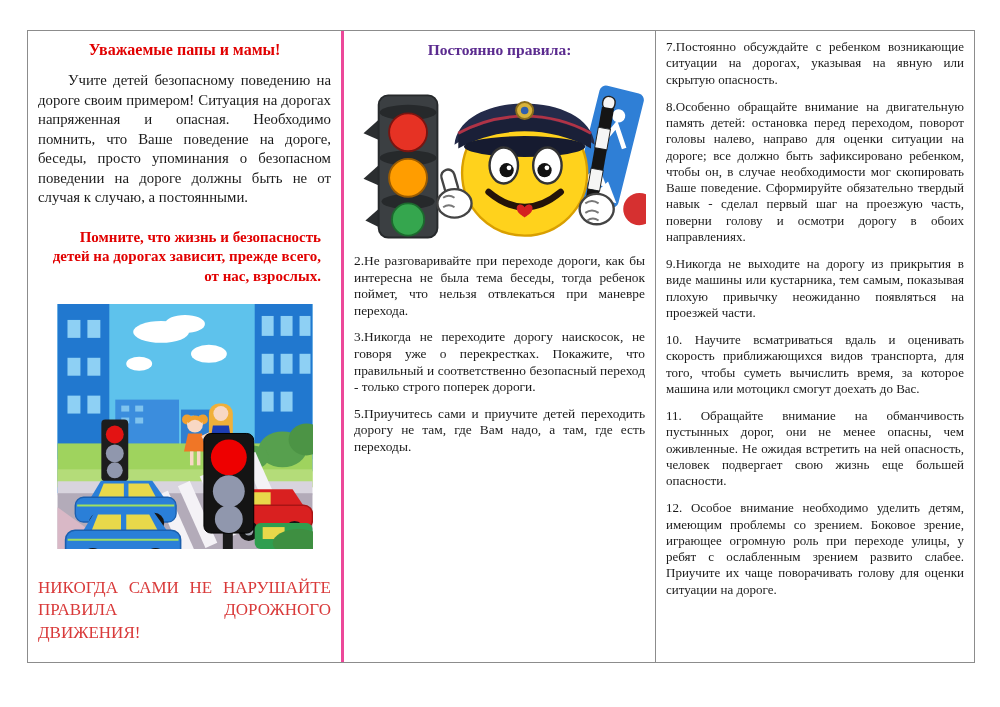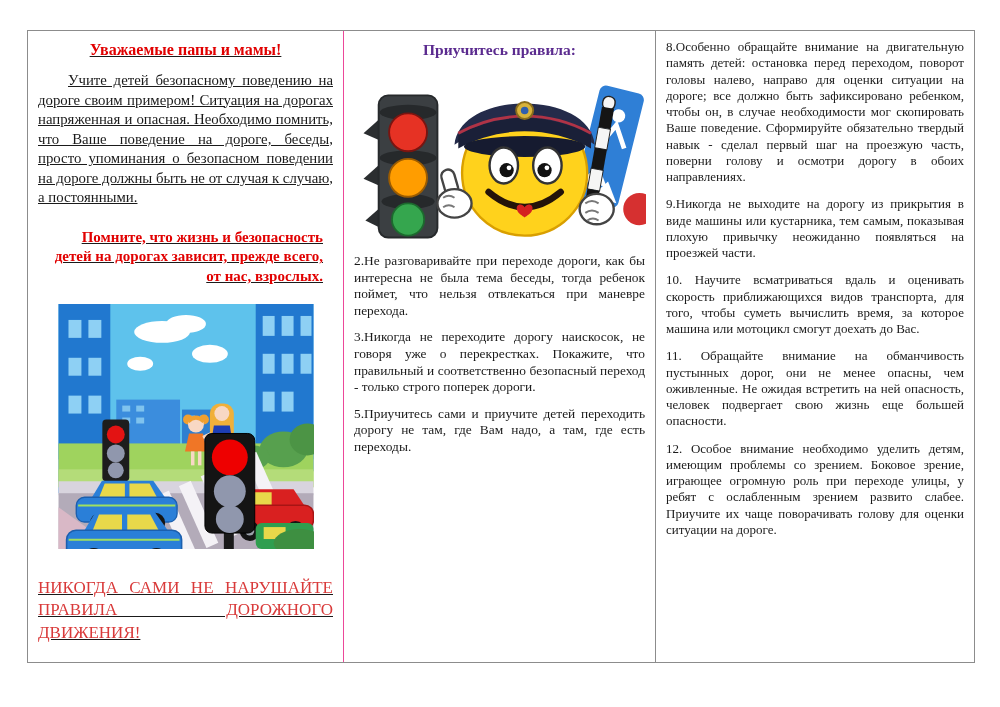--- a/index.html
+++ b/index.html
@@ -1,21 +1,21 @@
 <!DOCTYPE html>
 <html><head>
 <meta charset="utf-8">
 <style>
   html,body{margin:0;padding:0;background:#fff;}
   .sheet{position:relative;width:1000px;height:707px;background:#ffffff;overflow:hidden;
          font-family:"Liberation Serif", serif;color:#1a1a1a;}
   .leaflet{position:absolute;left:27px;top:30px;width:948px;height:633px;
            display:flex;border:1px solid #8c8c8c;box-sizing:border-box;background:#fff;}
   .col{box-sizing:border-box;padding:6px 10px;overflow:hidden;}
-  .col-left{width:316px;border-right:1px solid #ec4899;display:flex;flex-direction:column;text-decoration:underline;}
+  .col-left{width:316px;border-right:3px solid #ec4899;display:flex;flex-direction:column;}
   .col-mid{width:312px;border-right:1px solid #8c8c8c;display:flex;flex-direction:column;}
   .col-right{flex:1;}
   h1.red-title{color:#e10000;font-size:16px;font-weight:bold;text-align:center;margin:4px 0 12px;}
   h2.purple-title{color:#5b2b8f;font-size:15.5px;font-weight:bold;text-align:center;margin:4px 0 6px;}
   p.intro{font-size:14.8px;line-height:1.32;text-align:justify;text-indent:30px;margin:0 0 10px;}
   p.reminder{color:#e10000;font-size:15px;font-weight:bold;text-align:right;line-height:1.3;margin:10px 10px 6px;}
   p.footer-red{color:#d93a3a;font-size:17px;line-height:1.32;text-align:justify;margin:auto 0 12px;}
   .fig{text-align:center;margin-top:12px;}
   .fig-mid{text-align:center;margin:0 0 6px;}
   p.item{font-size:13.4px;line-height:1.24;text-align:justify;margin:0 0 10px;}
@@ -171,21 +171,21 @@
           </g>
 
           <ellipse cx="242" cy="240" rx="26" ry="14" fill="#3e8f41"></ellipse>
         </svg>
       </div>
 
       <p class="footer-red">НИКОГДА САМИ НЕ НАРУШАЙТЕ ПРАВИЛА ДОРОЖНОГО ДВИЖЕНИЯ!</p>
     </div>
 
     <div class="col col-mid">
-      <h2 class="purple-title">Приучитесь правила:</h2>
+      <h2 class="purple-title">Постоянно правила:</h2>
 
       <div class="fig-mid">
         <svg width="292" height="182" viewBox="0 0 300 192">
 
           <g transform="rotate(14 264 90)">
             <rect x="238" y="22" width="52" height="128" rx="9" fill="#2f7fd6" stroke="#ffffff" stroke-width="4"></rect>
             <polygon points="244,128 258,108 272,128" fill="#ffffff"></polygon>
             <polygon points="258,142 272,122 286,142" fill="#ffffff"></polygon>
             <circle cx="266" cy="52" r="7" fill="#ffffff"></circle>
             <path d="M252 92 L266 62 L280 84" stroke="#ffffff" stroke-width="5" fill="none"></path>
@@ -246,20 +246,21 @@
           </g>
         </svg>
       </div>
 
       <p class="item">2.Не разговаривайте при переходе дороги, как бы интересна не была тема беседы, тогда ребенок поймет, что нельзя отвлекаться при маневре перехода.</p>
       <p class="item">3.Никогда не переходите дорогу наискосок, не говоря уже о перекрестках. Покажите, что правильный и соответственно безопасный переход - только строго поперек дороги.</p>
       <p class="item">5.Приучитесь сами и приучите детей переходить дорогу не там, где Вам надо, а там, где есть переходы.</p>
     </div>
 
     <div class="col col-right">
+      <p class="item">7.Постоянно обсуждайте с ребенком возникающие ситуации на дорогах, указывая на явную или скрытую опасность.</p>
       <p class="item">8.Особенно обращайте внимание на двигательную память детей: остановка перед переходом, поворот головы налево, направо для оценки ситуации на дороге; все должно быть зафиксировано ребенком, чтобы он, в случае необходимости мог скопировать Ваше поведение. Сформируйте обязательно твердый навык - сделал первый шаг на проезжую часть, поверни голову и осмотри дорогу в обоих направлениях.</p>
       <p class="item">9.Никогда не выходите на дорогу из прикрытия в виде машины или кустарника, тем самым, показывая плохую привычку неожиданно появляться на проезжей части.</p>
       <p class="item">10. Научите всматриваться вдаль и оценивать скорость приближающихся видов транспорта, для того, чтобы суметь вычислить время, за которое машина или мотоцикл смогут доехать до Вас.</p>
       <p class="item">11. Обращайте внимание на обманчивость пустынных дорог, они не менее опасны, чем оживленные. Не ожидая встретить на ней опасность, человек подвергает свою жизнь еще большей опасности.</p>
       <p class="item">12. Особое внимание необходимо уделить детям, имеющим проблемы со зрением. Боковое зрение, играющее огромную роль при переходе улицы, у ребят с ослабленным зрением развито слабее. Приучите их чаще поворачивать голову для оценки ситуации на дороге.</p>
     </div>
 
   </div>
 </div>
 

